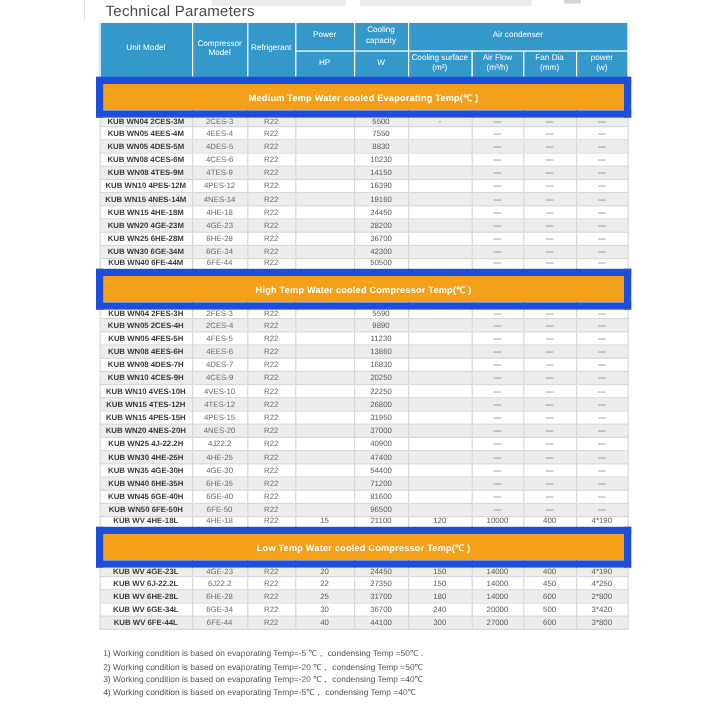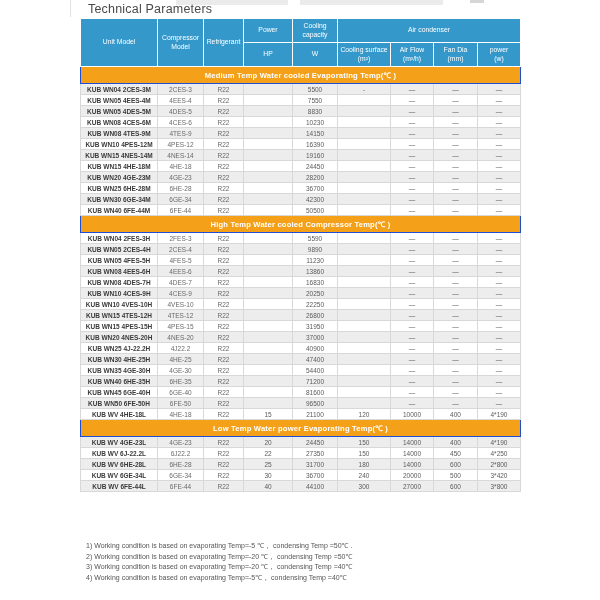--- a/index.html
+++ b/index.html
@@ -26,21 +26,21 @@
   tbody td {
     font-size:6.5px; color:#5a5a5a; text-align:center; vertical-align:middle;
     height:11px; padding:0 1px; border:1px solid #d8d8d8; background:#ffffff;
     white-space:nowrap; overflow:hidden;
   }
   tbody tr.alt td { background:#ededee; }
   tbody td.c0 { font-weight:bold; color:#3a3a3a; }
   tbody td.c1, tbody td.c2 { color:#6a6a6a; }
   tbody tr.band td {
     background:#f5a019; color:#ffffff; font-weight:bold; font-size:7.6px;
-    height:17px; border:1px solid #1d4ed8; letter-spacing:0.2px;
+    height:28px; border:6px solid #1d4ed8; letter-spacing:0.2px;
   }
 
   .notes { position:absolute; left:86px; top:541px; font-size:7px; color:#555555; }
   .notes div { line-height:10.5px; }
 </style>
 </head>
 <body>
 
 <div class="top-artifact" id="artifact-1"></div>
 <div class="top-artifact" id="artifact-2"></div>
@@ -411,21 +411,21 @@
         <td class="c1">4HE-18</td>
         <td class="c2">R22</td>
         <td class="c3">15</td>
         <td class="c4">21100</td>
         <td class="c5">120</td>
         <td class="c6">10000</td>
         <td class="c7">400</td>
         <td class="c8">4*190</td>
       </tr>
       <tr class="band">
-        <td colspan="9">Low Temp Water power Evaporating Temp(℃ )</td>
+        <td colspan="9">Low Temp Water cooled Compressor Temp(℃ )</td>
       </tr>
       <tr class="alt">
         <td class="c0">KUB WV 4GE-23L</td>
         <td class="c1">4GE-23</td>
         <td class="c2">R22</td>
         <td class="c3">20</td>
         <td class="c4">24450</td>
         <td class="c5">150</td>
         <td class="c6">14000</td>
         <td class="c7">400</td>

